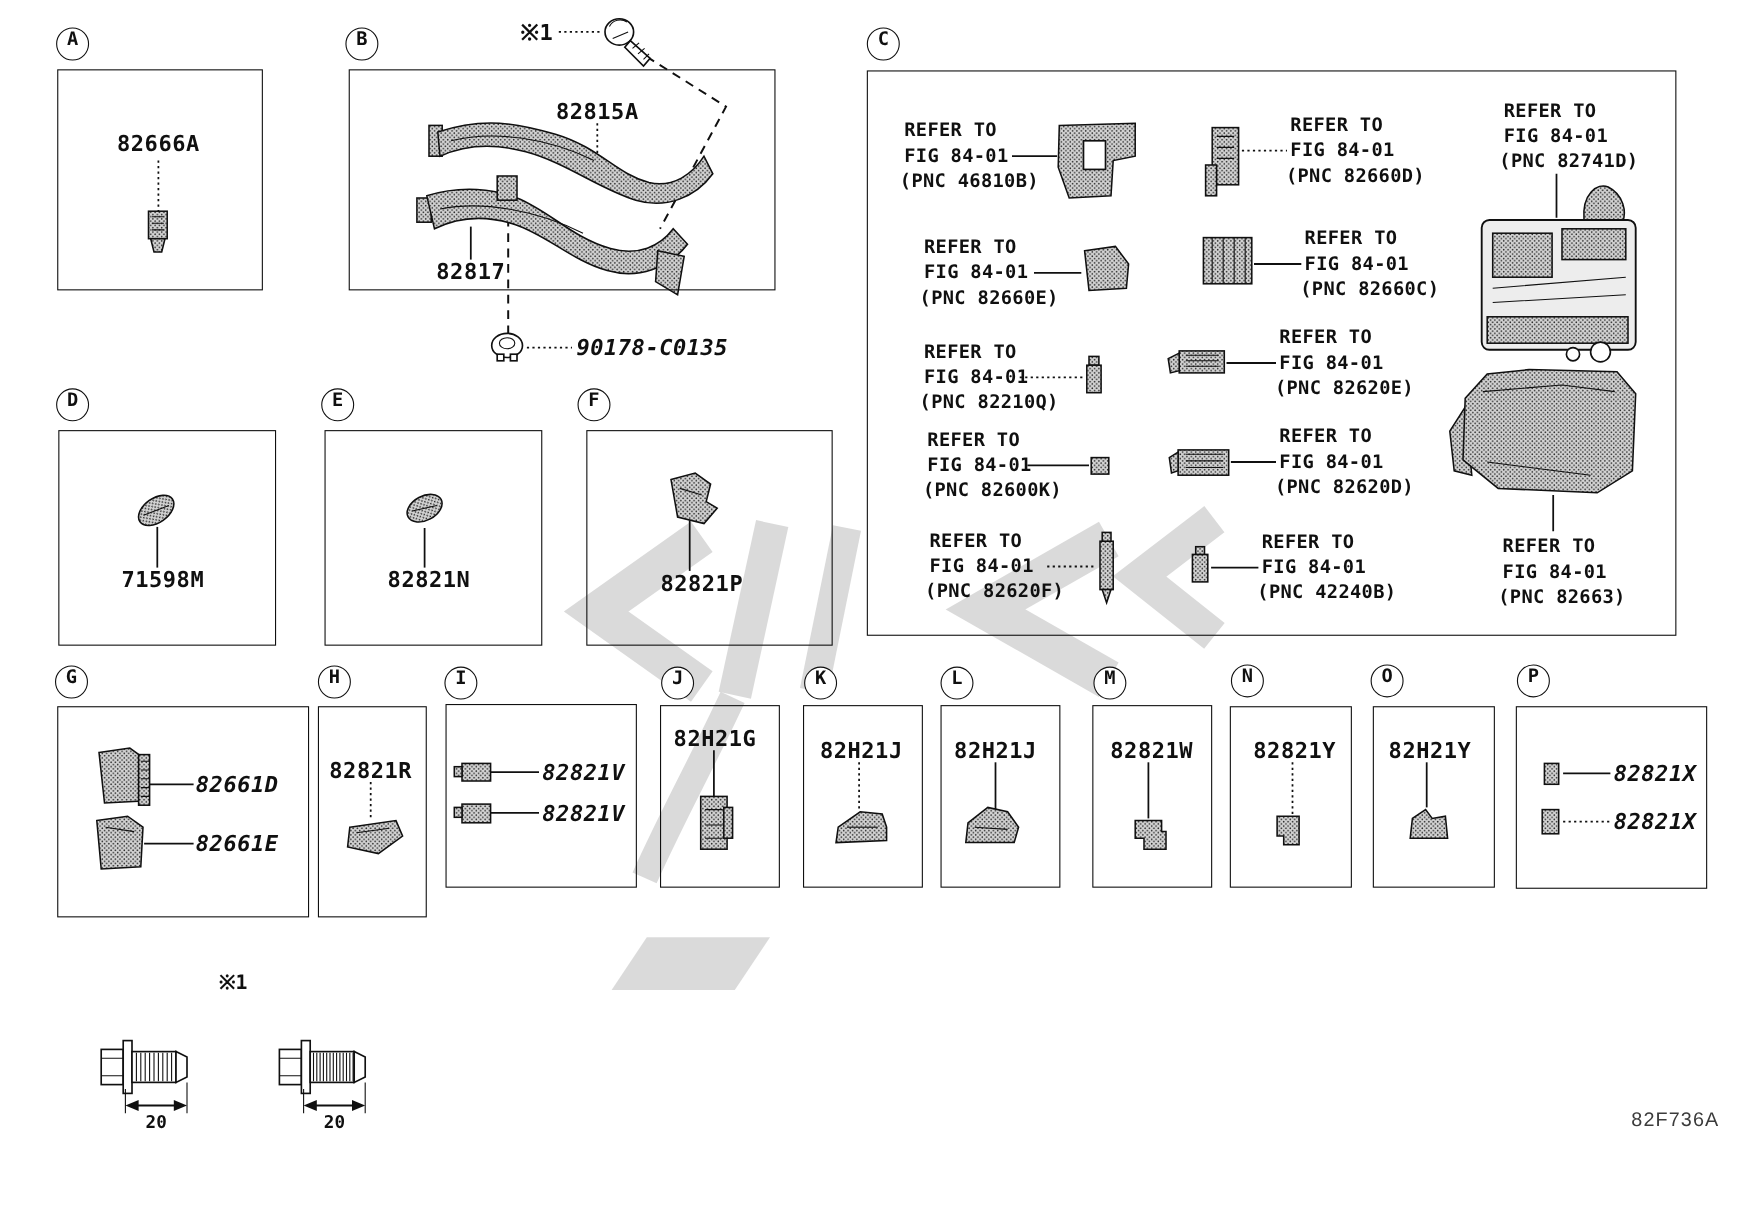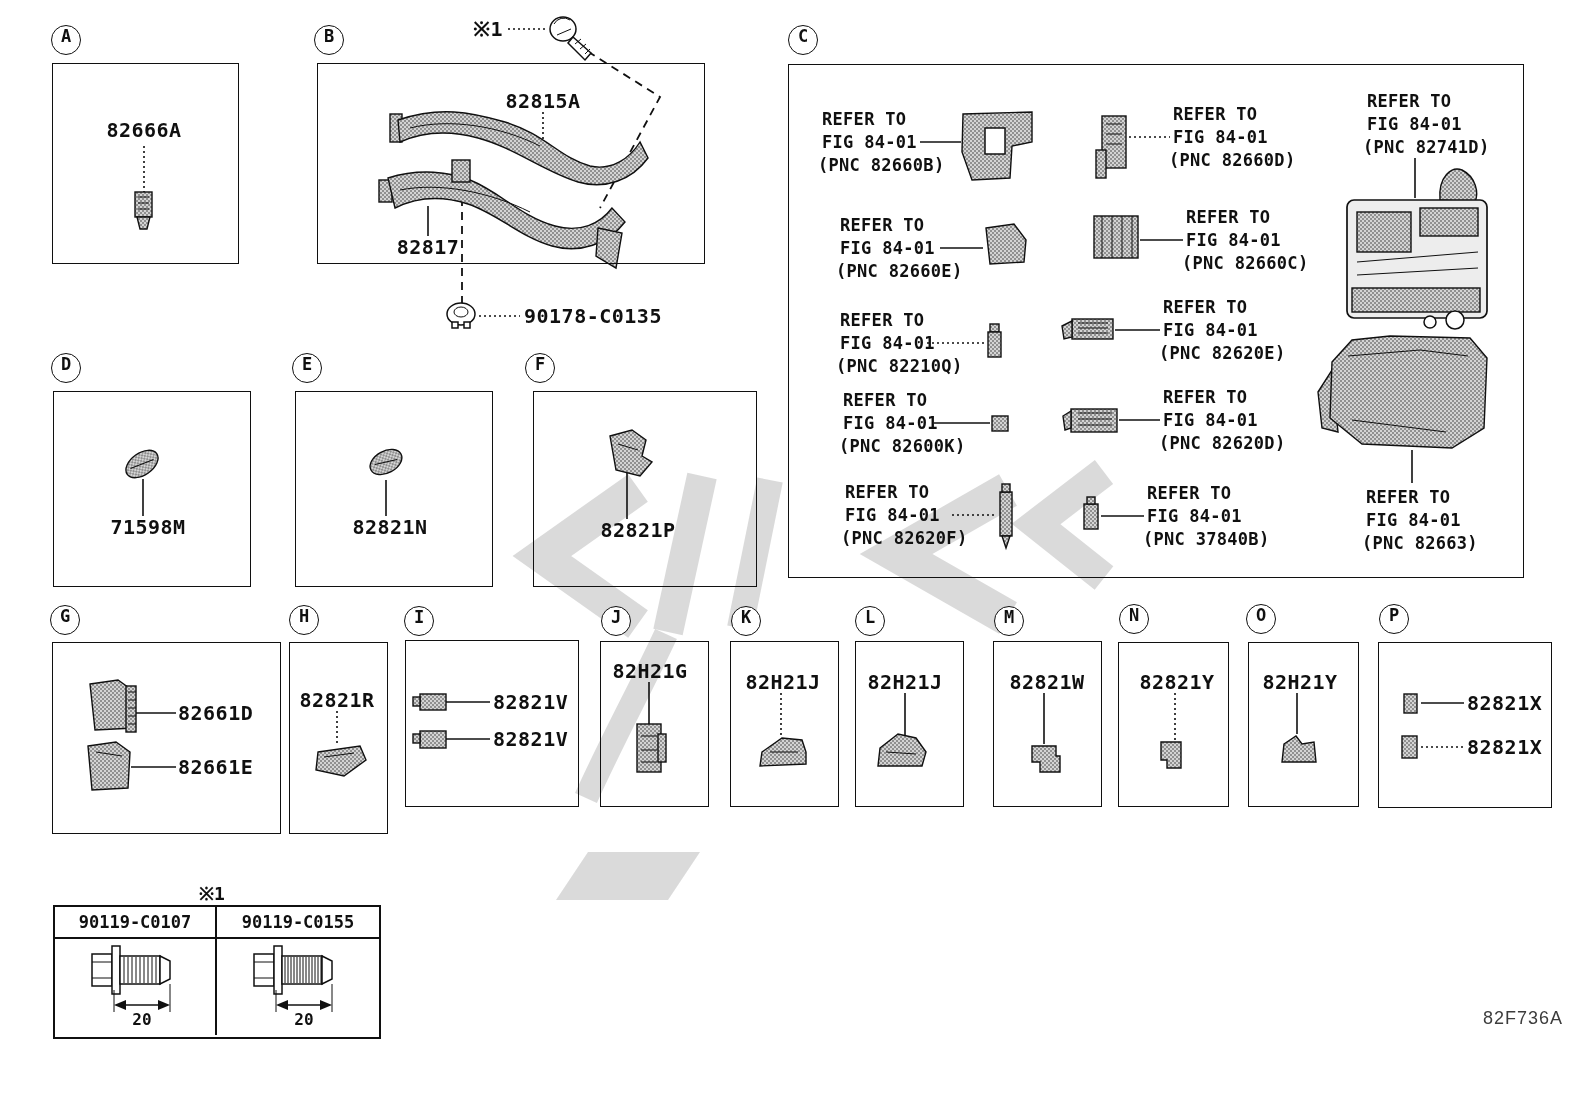--- a/index.html
+++ b/index.html
@@ -5,21 +5,21 @@
   html,body{margin:0;padding:0;background:#ffffff;}
   .stage{position:relative;width:1592px;height:1099px;background:#ffffff;overflow:hidden;
          font-family:"DejaVu Sans Mono",monospace;color:#101010;}
   .layer{position:absolute;left:0;top:0;}
   .pbox{position:absolute;border:1.6px solid #101010;background:transparent;}
   .circ{position:absolute;width:28px;height:28px;border:1.7px solid #101010;border-radius:50%;
         text-align:center;line-height:28px;font:700 17px "DejaVu Sans Mono",monospace;
         transform:translate(-50%,-50%);background:#fff;}
   .plabel{position:absolute;font:700 20px/1 "DejaVu Sans Mono",monospace;white-space:nowrap;
           transform:translate(-50%,-50%);letter-spacing:0.5px;}
-  .plabel.la{transform:translate(0,-50%);}   
+  .plabel.la{transform:translate(0,-50%);font-style:italic;}   
   .plabel.ra{transform:translate(-100%,-50%);} 
   .ref{position:absolute;font:700 17px/23px "DejaVu Sans Mono",monospace;white-space:nowrap;letter-spacing:0.3px;}
   .ref .l3{margin-left:-4px;}
   .tbl{position:absolute;left:53px;top:905px;width:324px;height:130px;border:2px solid #101010;
        display:grid;grid-template-columns:162px 162px;grid-template-rows:32px 96px;}
   .tbl .hc{border-bottom:2px solid #101010;display:flex;align-items:center;justify-content:center;
            font:700 17px "DejaVu Sans Mono",monospace;}
   .tbl .c1{border-right:2px solid #101010;}
   .dimnum{position:absolute;font:700 16px/1 "DejaVu Sans Mono",monospace;transform:translate(-50%,0);}
   .code{position:absolute;left:1483px;top:1008px;font:18px "Liberation Sans",sans-serif;color:#3c3c3c;letter-spacing:1px;}
@@ -330,21 +330,21 @@
   <div class="plabel" style="left:905px;top:682px">82H21J</div>
   <div class="plabel" style="left:1047px;top:682px">82821W</div>
   <div class="plabel" style="left:1177px;top:682px">82821Y</div>
   <div class="plabel" style="left:1300px;top:682px">82H21Y</div>
   <div class="plabel la" style="left:1467px;top:703px">82821X</div>
   <div class="plabel la" style="left:1467px;top:747px">82821X</div>
 
   <div class="ref" style="left:822px;top:108px">
     <div class="l1">REFER TO</div>
       <div class="l2">FIG 84-01</div>
-      <div class="l3">(PNC 82660B)</div>
+      <div class="l3">(PNC 46810B)</div>
   </div>
   <div class="ref" style="left:840px;top:214px">
     <div class="l1">REFER TO</div>
       <div class="l2">FIG 84-01</div>
       <div class="l3">(PNC 82660E)</div>
   </div>
   <div class="ref" style="left:840px;top:309px">
     <div class="l1">REFER TO</div>
       <div class="l2">FIG 84-01</div>
       <div class="l3">(PNC 82210Q)</div>
@@ -375,38 +375,32 @@
       <div class="l3">(PNC 82620E)</div>
   </div>
   <div class="ref" style="left:1163px;top:386px">
     <div class="l1">REFER TO</div>
       <div class="l2">FIG 84-01</div>
       <div class="l3">(PNC 82620D)</div>
   </div>
   <div class="ref" style="left:1147px;top:482px">
     <div class="l1">REFER TO</div>
       <div class="l2">FIG 84-01</div>
-      <div class="l3">(PNC 37840B)</div>
+      <div class="l3">(PNC 42240B)</div>
   </div>
   <div class="ref" style="left:1367px;top:90px">
     <div class="l1">REFER TO</div>
       <div class="l2">FIG 84-01</div>
       <div class="l3">(PNC 82741D)</div>
   </div>
   <div class="ref" style="left:1366px;top:486px">
     <div class="l1">REFER TO</div>
       <div class="l2">FIG 84-01</div>
       <div class="l3">(PNC 82663)</div>
   </div>
 
   <div class="note1" style="left:212px;top:894px">※1</div>
-  <div class="tbl">
-    <div class="hc c1">90119-C0107</div>
-    <div class="hc">90119-C0155</div>
-    <div class="c1"></div>
-    <div></div>
-  </div>
   <div class="dimnum" style="left:142px;top:1012px">20</div>
   <div class="dimnum" style="left:304px;top:1012px">20</div>
 
   <div class="code">82F736A</div>
 
 </div>
 
 </body></html>

